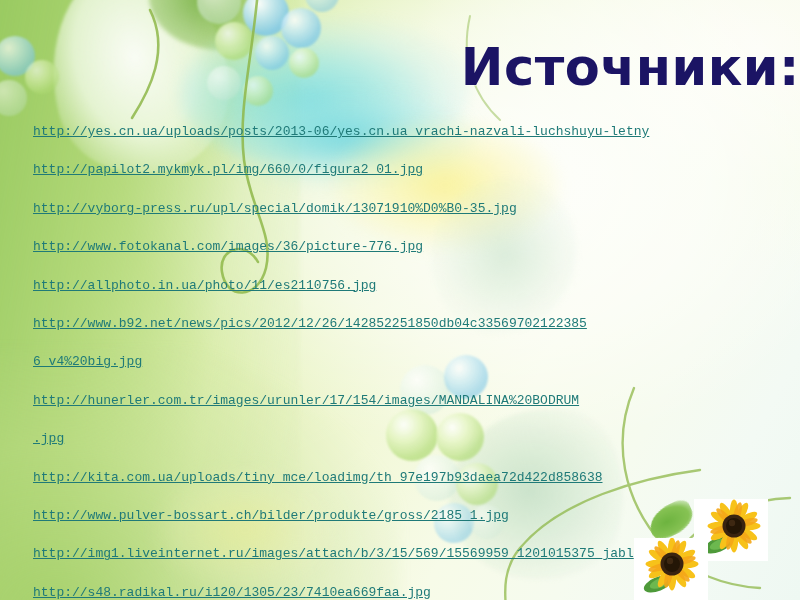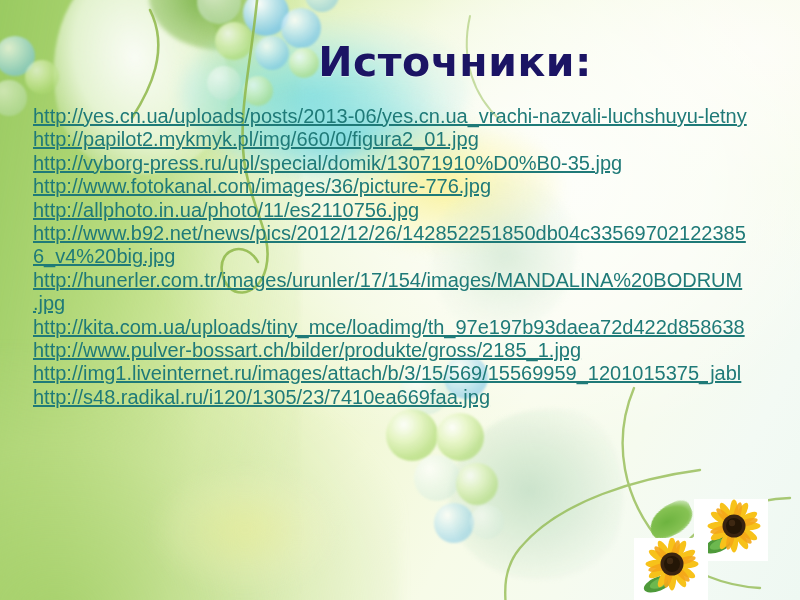--- a/index.html
+++ b/index.html
@@ -132,47 +132,48 @@
   #content {
     position: absolute;
     inset: 0;
   }
 
   #title {
     position: absolute;
     left: 0;
     top: 42px;
     width: 800px;
-    text-align: center;
+    text-align: right;
     padding-left: 110px;
     box-sizing: border-box;
     font-family: "DejaVu Sans", "Liberation Sans", sans-serif;
-    font-size: 41px;
+    font-size: 51px;
     font-weight: bold;
     color: #1b1464;
     letter-spacing: 0.5px;
     line-height: 1;
     text-shadow: 0 1px 0 rgba(255,255,255,0.45);
   }
 
   #link-list {
     position: absolute;
     left: 33px;
     top: 105px;
     width: 758px;
     margin: 0;
     padding: 0;
     list-style: none;
   }
   #link-list li {
-    font-family: Liberation Sans, sans-serif;
-    font-size: 20px;
+    font-family: Liberation Mono, monospace;
+    font-size: 13px;
     line-height: 23.4px;
     color: #1f7a78;
     white-space: nowrap;
+    margin-top: 15px;
   }
   #link-list li .lnk {
     color: #1f7a78;
     text-decoration: underline;
     text-underline-offset: 1px;
     cursor: pointer;
   }
   #link-list li.cont {
     
   }

